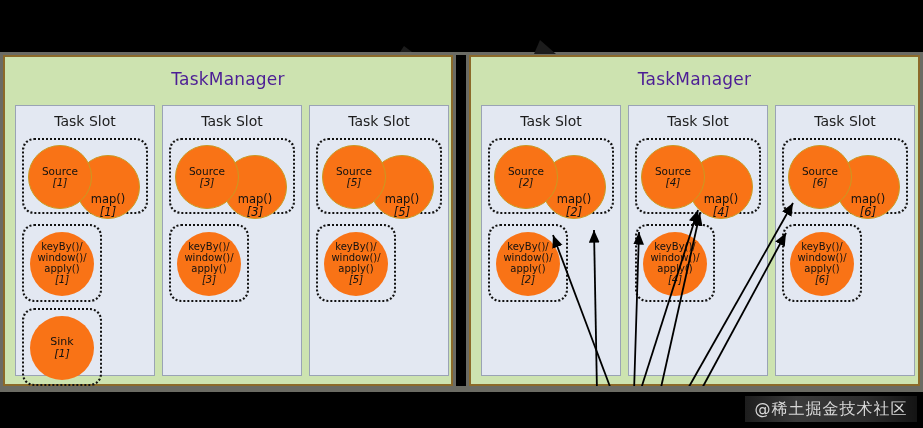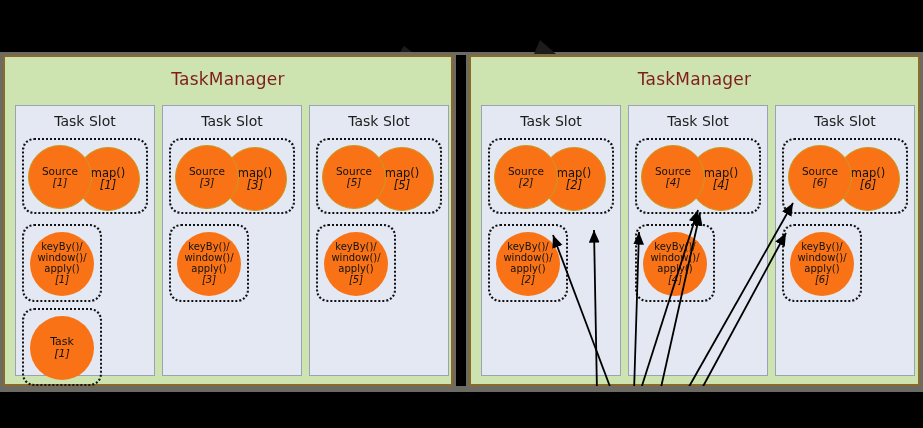--- a/index.html
+++ b/index.html
@@ -22,21 +22,21 @@
     border:2px solid #8c6a2a;
     box-sizing:border-box;
     outline:3px solid #6b6b64;
   }
   .tm-left{left:3px;width:450px;}
   .tm-right{left:469px;width:451px;}
 
   .tm-title{
     position:absolute;left:0;right:0;top:12px;
     text-align:center;
-    font-size:17px;color:#7f1d1d;
+    font-size:17px;color:#4c1d95;
     letter-spacing:.2px;
   }
 
   .slot-row{position:absolute;left:0;top:40px;right:0;bottom:8px;}
 
   .task-slot{
     position:absolute;top:0;bottom:0;
     background:#e3e8f2;
     border:1px solid #9aa3b5;
     box-sizing:border-box;
@@ -60,21 +60,21 @@
 
   
   .circ{
     position:absolute;border-radius:50%;
     background:#f97316;
     display:flex;flex-direction:column;align-items:center;justify-content:center;
     color:#111;line-height:1.08;text-align:center;
   }
   .circ.ring{border:1px solid #c99a22;}
   .c-source{width:62px;height:62px;left:4px;top:5px;font-size:10.5px;z-index:2;}
-  .c-map{width:62px;height:62px;left:52px;top:7px;font-size:11.5px;z-index:1;}
+  .c-map{width:62px;height:62px;left:52px;top:15px;font-size:11.5px;z-index:1;justify-content:flex-end;}
   .c-key{width:64px;height:64px;left:6px;top:6px;font-size:10px;}
   .c-sink{width:64px;height:64px;left:6px;top:6px;font-size:11px;}
   .idx{font-style:italic;}
 
   
   .arrows{position:absolute;left:0;top:0;width:923px;height:428px;pointer-events:none;}
 
   
   .watermark{
     position:absolute;left:745px;top:396px;width:172px;height:26px;
@@ -111,21 +111,21 @@
         <div class="group group-single">
           <div class="circ c-key">
             <span>keyBy()/</span>
             <span>window()/</span>
             <span>apply()</span>
             <span class="idx">[1]</span>
           </div>
         </div>
         <div class="group group-sink">
           <div class="circ c-sink">
-            <span>Task</span>
+            <span>Sink</span>
             <span class="idx">[1]</span>
           </div>
         </div>
       </div>
 
       <div class="task-slot" style="left:157px;width:140px;">
         <div class="slot-title">Task Slot</div>
         <div class="group group-pair">
           <div class="circ ring c-source">
             <span>Source</span>
@@ -262,14 +262,15 @@
 
     <g fill="#1c1c1c">
       <path d="M 404,46 L 412,52 L 400,52 z"></path>
       <path d="M 540,40 L 556,54 L 534,54 z"></path>
     </g>
   </svg>
 
   <div class="gray-strip-bottom"></div>
   <div class="letterbox-bottom"></div>
 
+  <div class="watermark">@稀土掘金技术社区</div>
 
 </div>
 
 </body></html>

